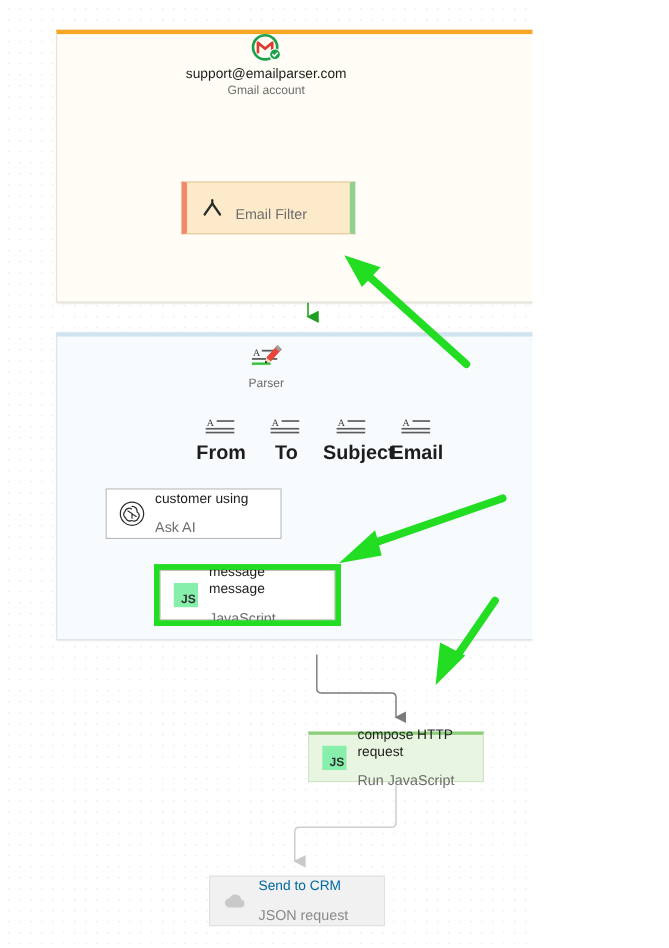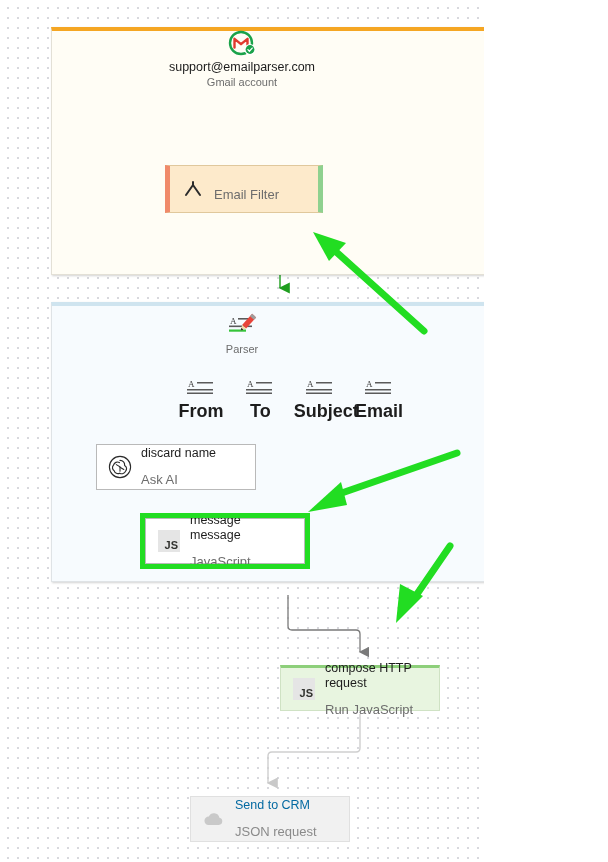--- a/index.html
+++ b/index.html
@@ -139,21 +139,21 @@
   .field-label {
     font-size: 18px;
     font-weight: bold;
     color: #1d1d1d;
     margin-top: 3px;
   }
 
   
   .js-badge {
     width: 22px; height: 22px;
-    background: #e5e5e5;
+    background: #86efac;
     color: #323330;
     font-family: "Liberation Sans", sans-serif;
     font-weight: bold;
     font-size: 11px;
     display: flex;
     align-items: flex-end;
     justify-content: flex-end;
     padding: 0 2px 1px 0;
     box-sizing: border-box;
   }
@@ -316,21 +316,21 @@
       <svg width="24" height="24" viewBox="0 0 24 24">
         <circle cx="12" cy="12" r="10.6" fill="none" stroke="#2b2b2b" stroke-width="1.1"></circle>
         <path d="M12,5.4 C15,5.4 17,7.6 16.6,10.4 C18.8,11.6 19.2,14.3 17.6,16.1
                  C16.6,18.7 13.9,19.4 11.7,18.2 C9.4,19.3 6.9,18.2 6.2,15.8
                  C4.2,14.6 3.9,11.8 5.5,10.1 C6.3,7.4 9.2,6.3 11.4,7.6" fill="none" stroke="#2b2b2b" stroke-width="1.15" stroke-linecap="round" stroke-linejoin="round"></path>
         <path d="M8.3,9.6 L12,11.8 L12,16.2" fill="none" stroke="#2b2b2b" stroke-width="1.05" stroke-linecap="round"></path>
         <path d="M15.8,14.5 L12,12.3" fill="none" stroke="#2b2b2b" stroke-width="1.05" stroke-linecap="round"></path>
       </svg>
     </div>
     <div class="txt">
-      <div class="title">discard name</div>
+      <div class="title">customer using</div>
       <div class="sub">Ask AI</div>
     </div>
   </div>
 
   <div class="node node-jsmsg">
     <div class="icon-slot">
       <div class="js-badge">JS</div>
     </div>
     <div class="txt">
       <div class="title">message message</div>

